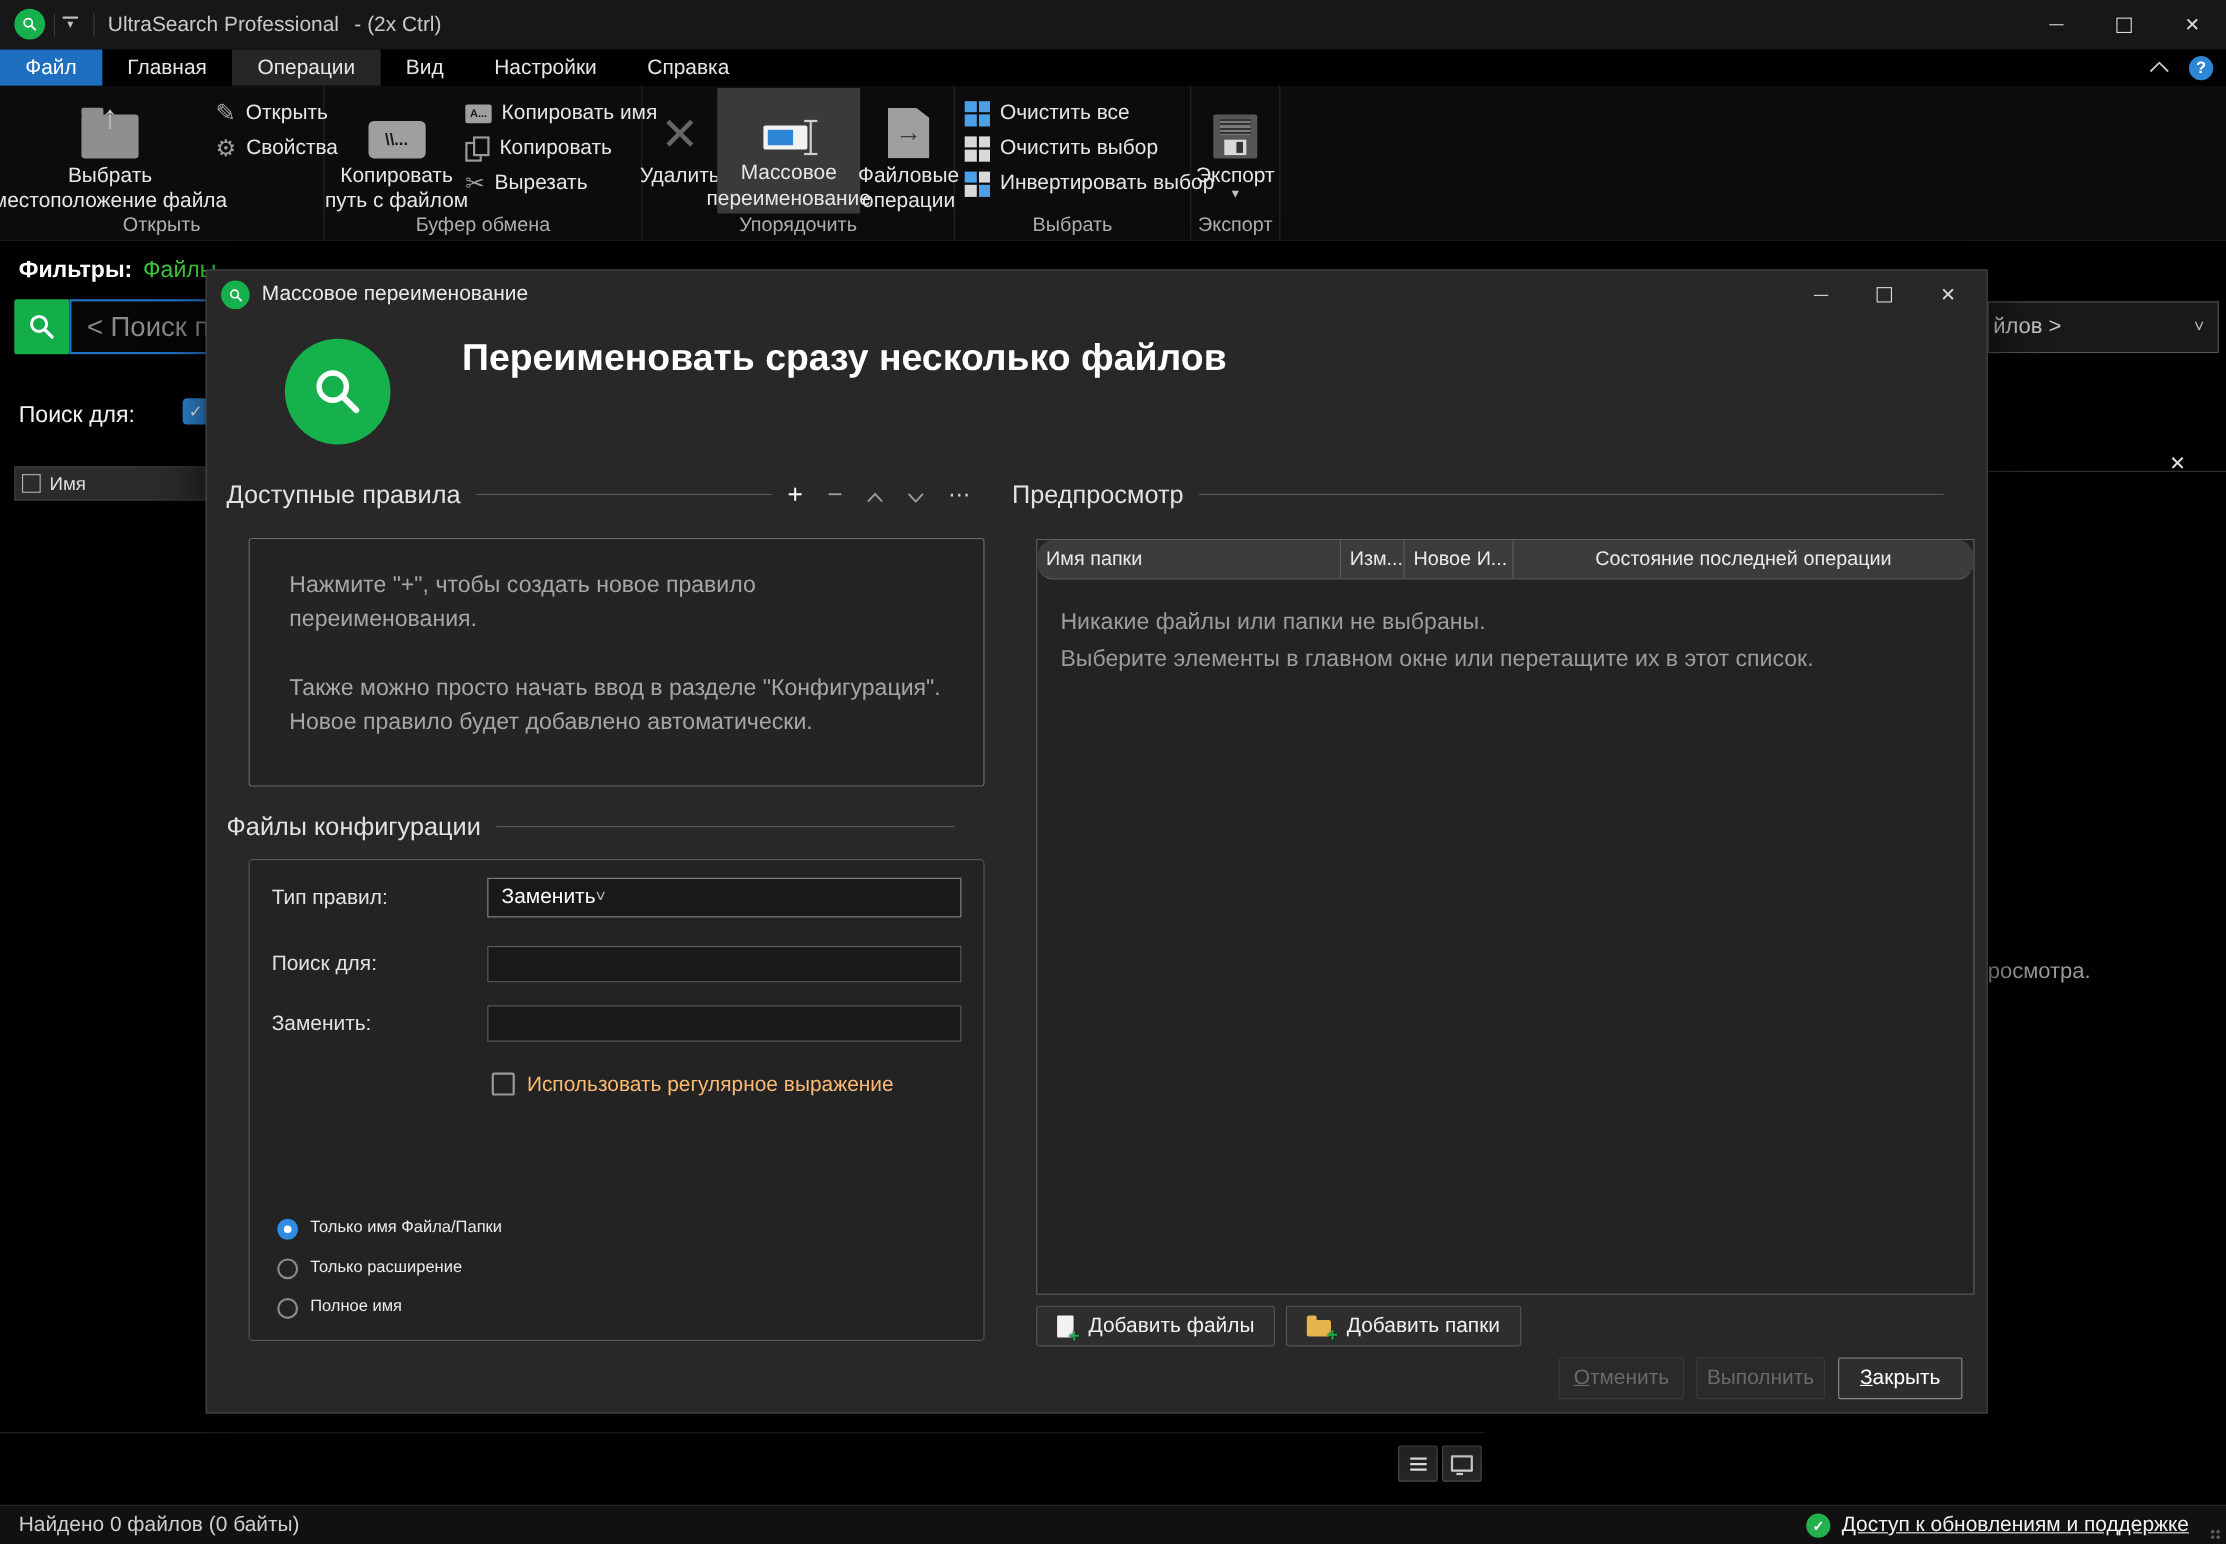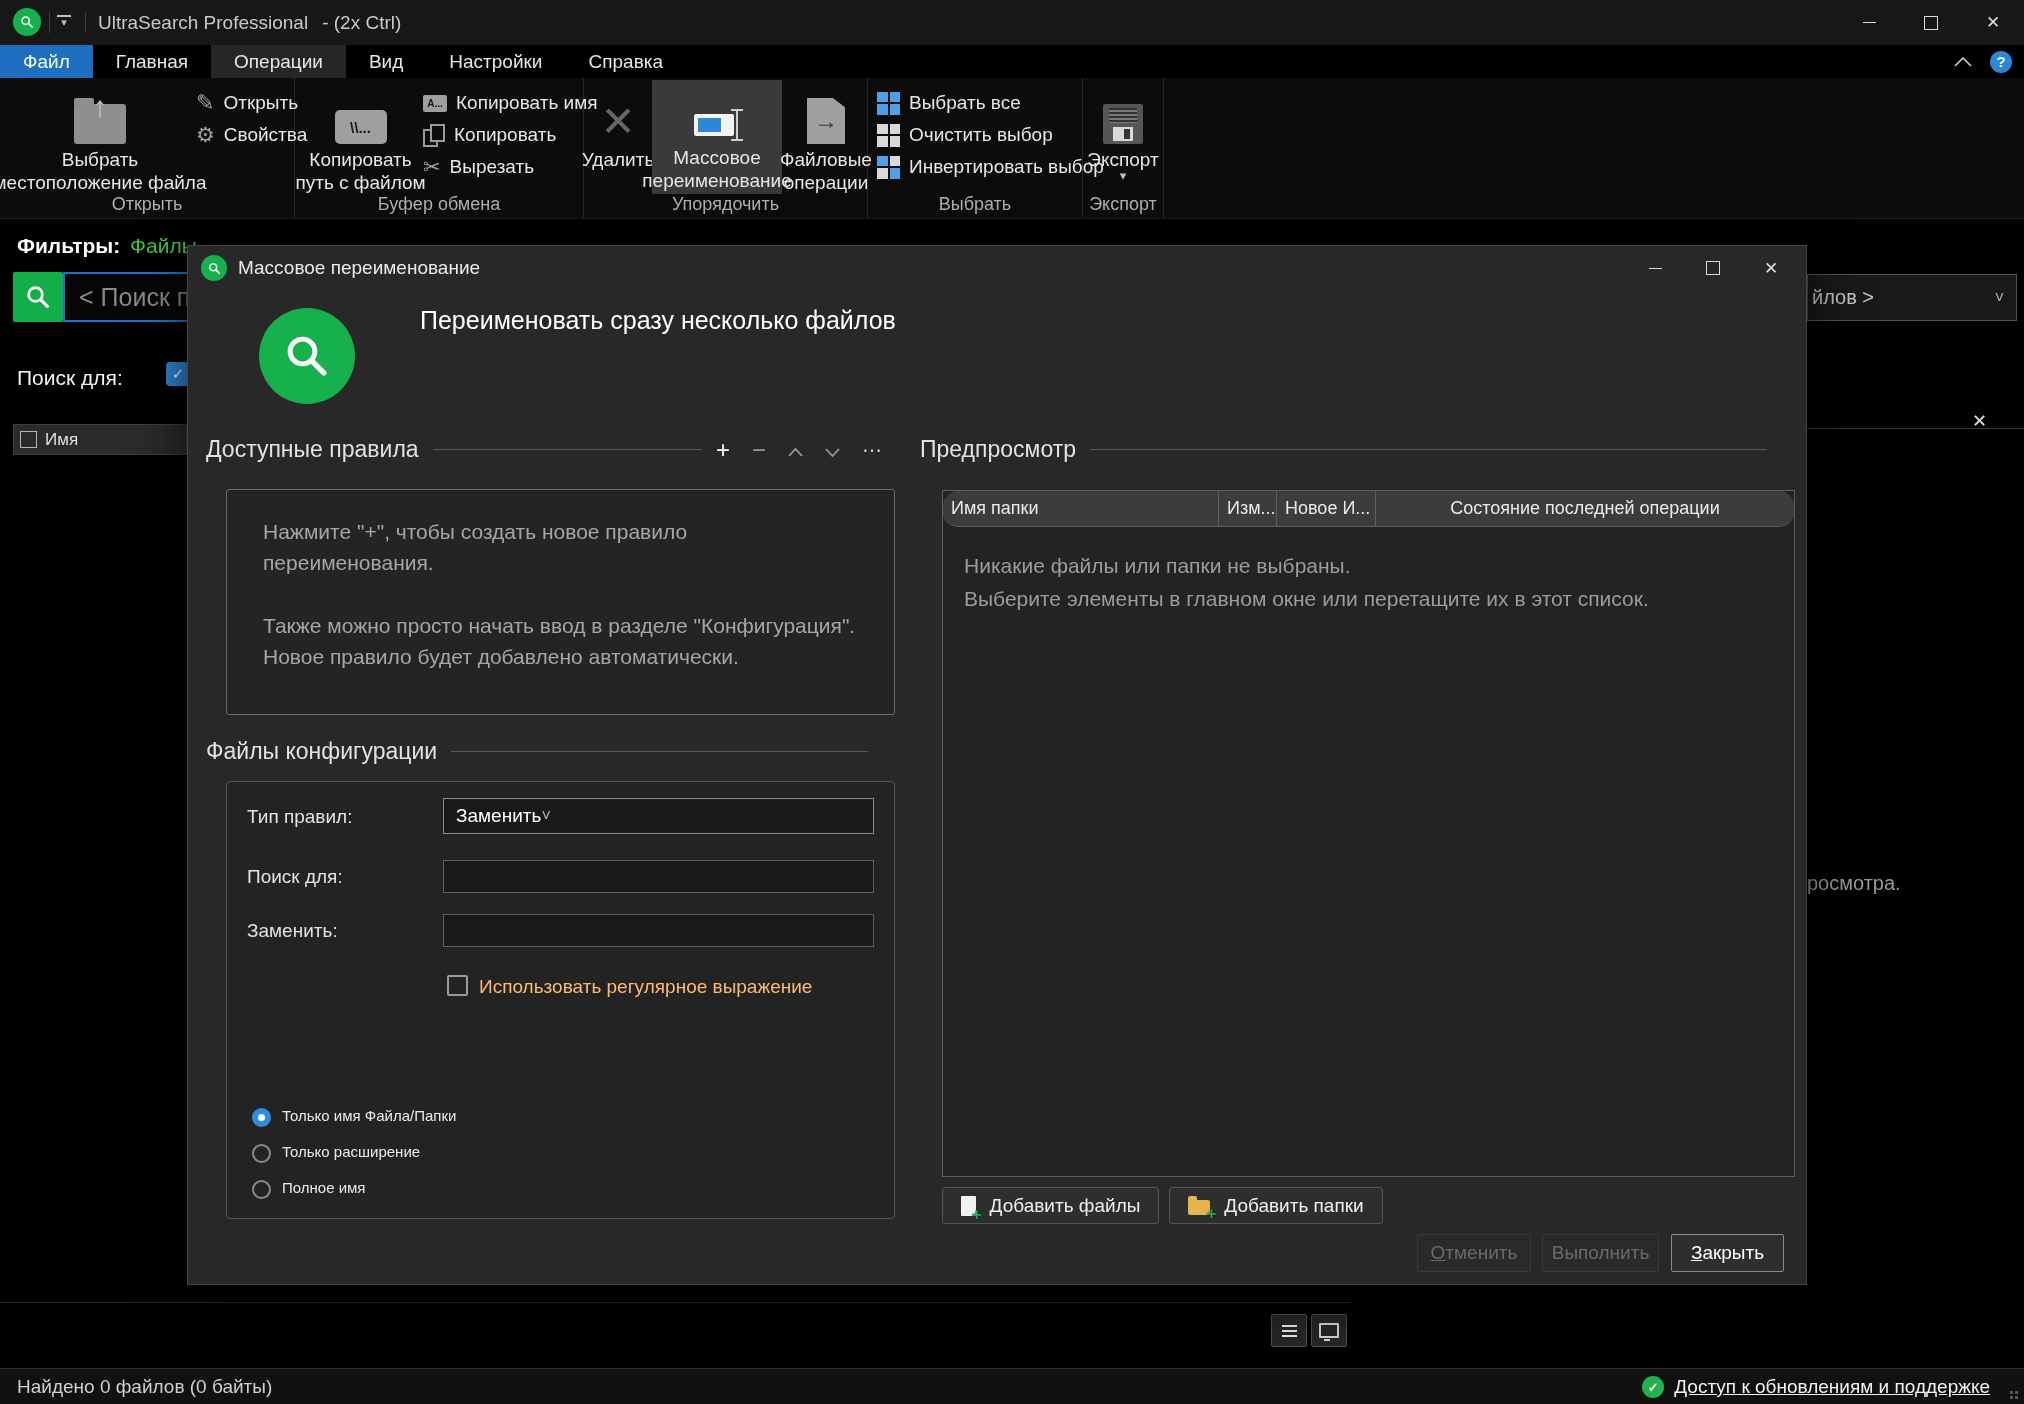--- a/index.html
+++ b/index.html
@@ -106,21 +106,21 @@
     background-image:radial-gradient(#5a5a5a 1.4px,transparent 1.6px);background-size:5px 5px;}
 
   
   .dialog{left:187px;top:245px;width:1620px;height:1040px;background:#282828;border:1px solid #464646;box-sizing:border-box;box-shadow:0 10px 48px rgba(0,0,0,.75);z-index:10;}
   .dlg-titlebar{position:absolute;left:0;top:0;right:0;height:44px;display:flex;align-items:center;}
   .dlg-logo{position:absolute;left:13px;top:9px;width:26px;height:26px;}
   .dlg-title{position:absolute;left:50px;font-size:19px;color:#eaeaea;}
   .dlg-controls{position:absolute;right:6px;top:2px;display:flex;}
   .dlg-wbtn{width:58px;height:40px;display:flex;align-items:center;justify-content:center;color:#dcdcdc;}
   .dlg-hero{position:absolute;left:71px;top:62px;width:96px;height:96px;}
-  .dlg-heading{position:absolute;left:232px;top:60px;font-size:25px;font-weight:normal;color:#fff;}
+  .dlg-heading{position:absolute;left:232px;top:60px;font-size:34px;font-weight:bold;color:#fff;}
   .dlg-desc{position:absolute;left:232px;top:110px;width:1345px;font-size:19px;line-height:27px;color:#d8d8d8;}
 
   .sec-hdr{position:absolute;display:flex;align-items:center;font-size:23px;color:#e2e2e2;}
   .sec-line{flex:1;height:1px;background:#5a5a5a;margin:0 14px;}
   .rules-tools{display:flex;align-items:center;gap:22px;}
   .tool-g{font-size:24px;color:#fff;line-height:20px;}
   .tool-d{color:#9a9a9a;}
   .tool-e{font-size:20px;color:#cfcfcf;line-height:14px;}
 
   .rules-box{position:absolute;left:38px;top:243px;width:669px;height:226px;background:#242424;border:1px solid #6a6a6a;box-sizing:border-box;border-radius:3px;padding:26px 30px 0 36px;}
@@ -279,21 +279,21 @@
   </div>
 
   <div class="rib-group" style="left:868px;width:214px">
     <div class="rib-row" style="left:9px;top:9px">
       <span class="grid4">
           <i class="cell-b"></i>
           <i class="cell-b"></i>
           <i class="cell-b"></i>
           <i class="cell-b"></i>
         </span>
-      <span>Выбрать все</span>
+      <span>Очистить все</span>
     </div>
     <div class="rib-row" style="left:9px;top:41px">
       <span class="grid4">
           <i class="cell-w"></i>
           <i class="cell-w"></i>
           <i class="cell-w"></i>
           <i class="cell-w"></i>
         </span>
       <span>Очистить выбор</span>
     </div>

